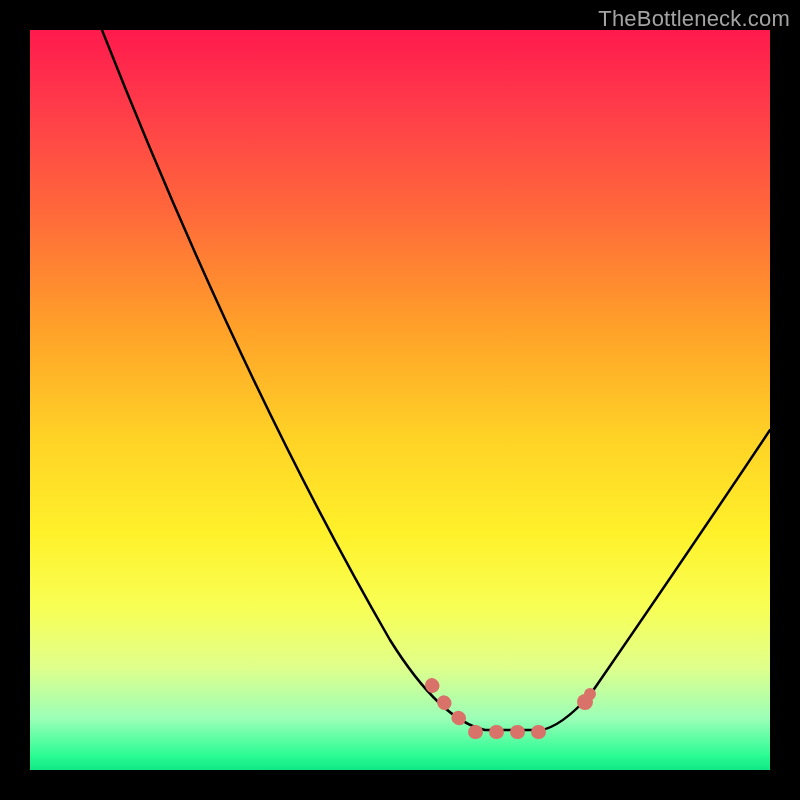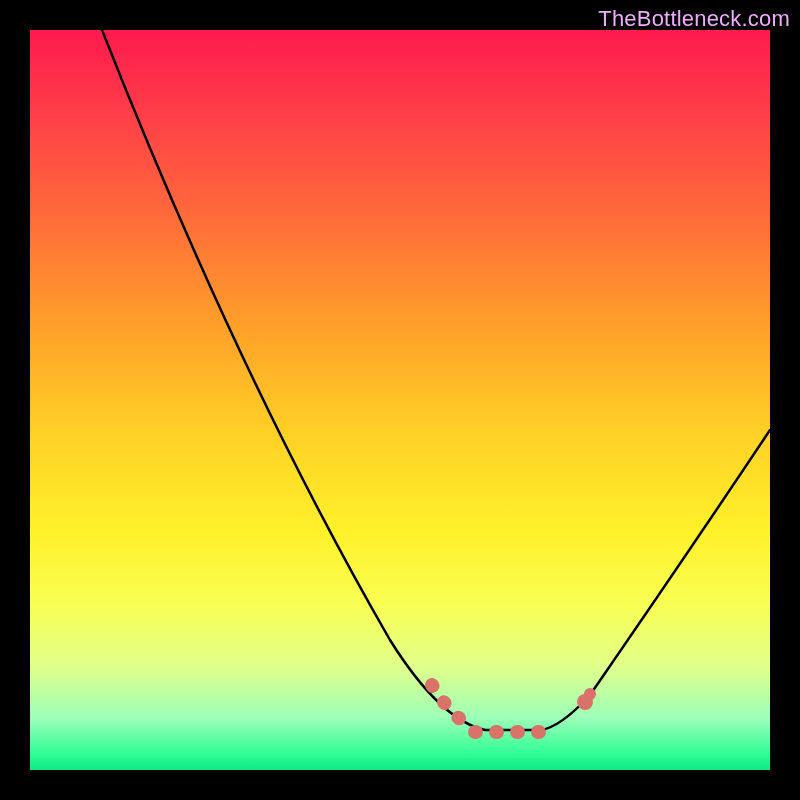--- a/index.html
+++ b/index.html
@@ -37,21 +37,21 @@
       #e0ff8a 86%,
       #9cffb8 93%,
       #2cfc94 98%,
       #10e884 100%
     );
   }
   .watermark {
     position: absolute;
     top: 6px;
     right: 10px;
-    color: #f0abfc;
+    color: #a3a3a3;
     font-size: 22px;
     font-weight: 500;
     letter-spacing: 0.2px;
     user-select: none;
   }
   svg.curve {
     position: absolute;
     left: 0;
     top: 0;
     width: 740px;

